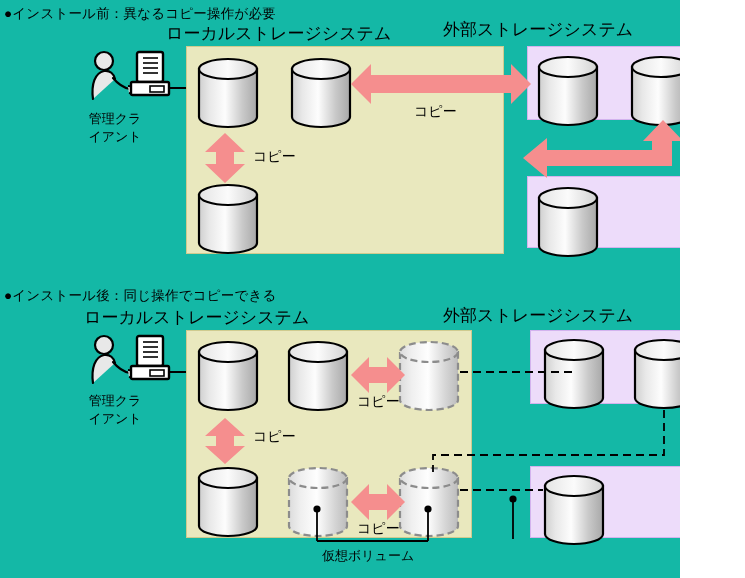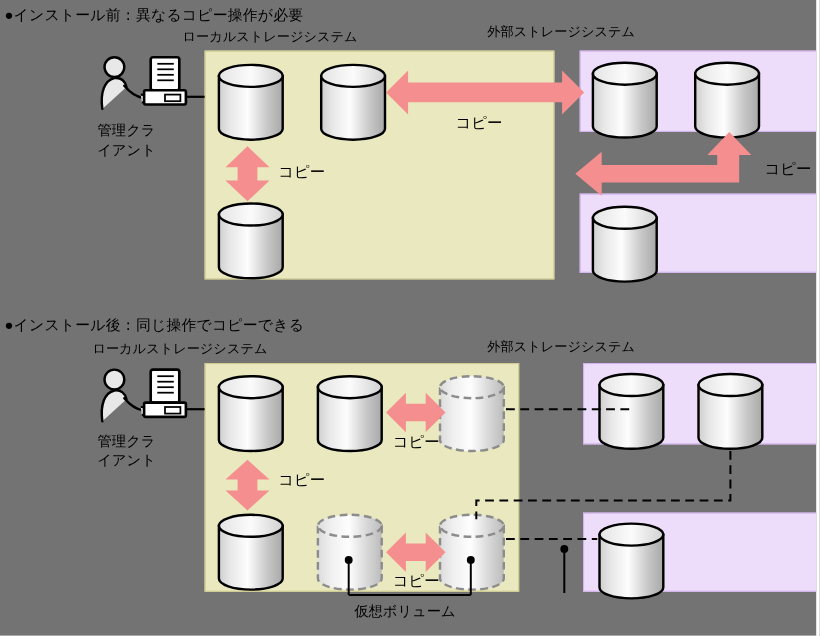--- a/index.html
+++ b/index.html
@@ -6,36 +6,36 @@
     margin: 0;
     padding: 0;
     background: #ffffff;
   }
   body {
     font-family: "Liberation Sans", "DejaVu Sans", sans-serif;
     color: #000000;
   }
   #canvas {
     position: relative;
-    width: 742px;
+    width: 680px;
     height: 578px;
     overflow: hidden;
-    background: #737373;
+    background: #14b8a6;
   }
   .abs { position: absolute; }
 
   .section-title {
     font-size: 13.5px;
     line-height: 15px;
     letter-spacing: 0.2px;
     white-space: nowrap;
     color: #000;
   }
   .panel-label {
-    font-size: 12px;
+    font-size: 17px;
     line-height: 15px;
     white-space: nowrap;
     color: #000;
   }
   .copy-label {
     font-size: 14px;
     line-height: 14px;
     white-space: nowrap;
     color: #000;
   }

